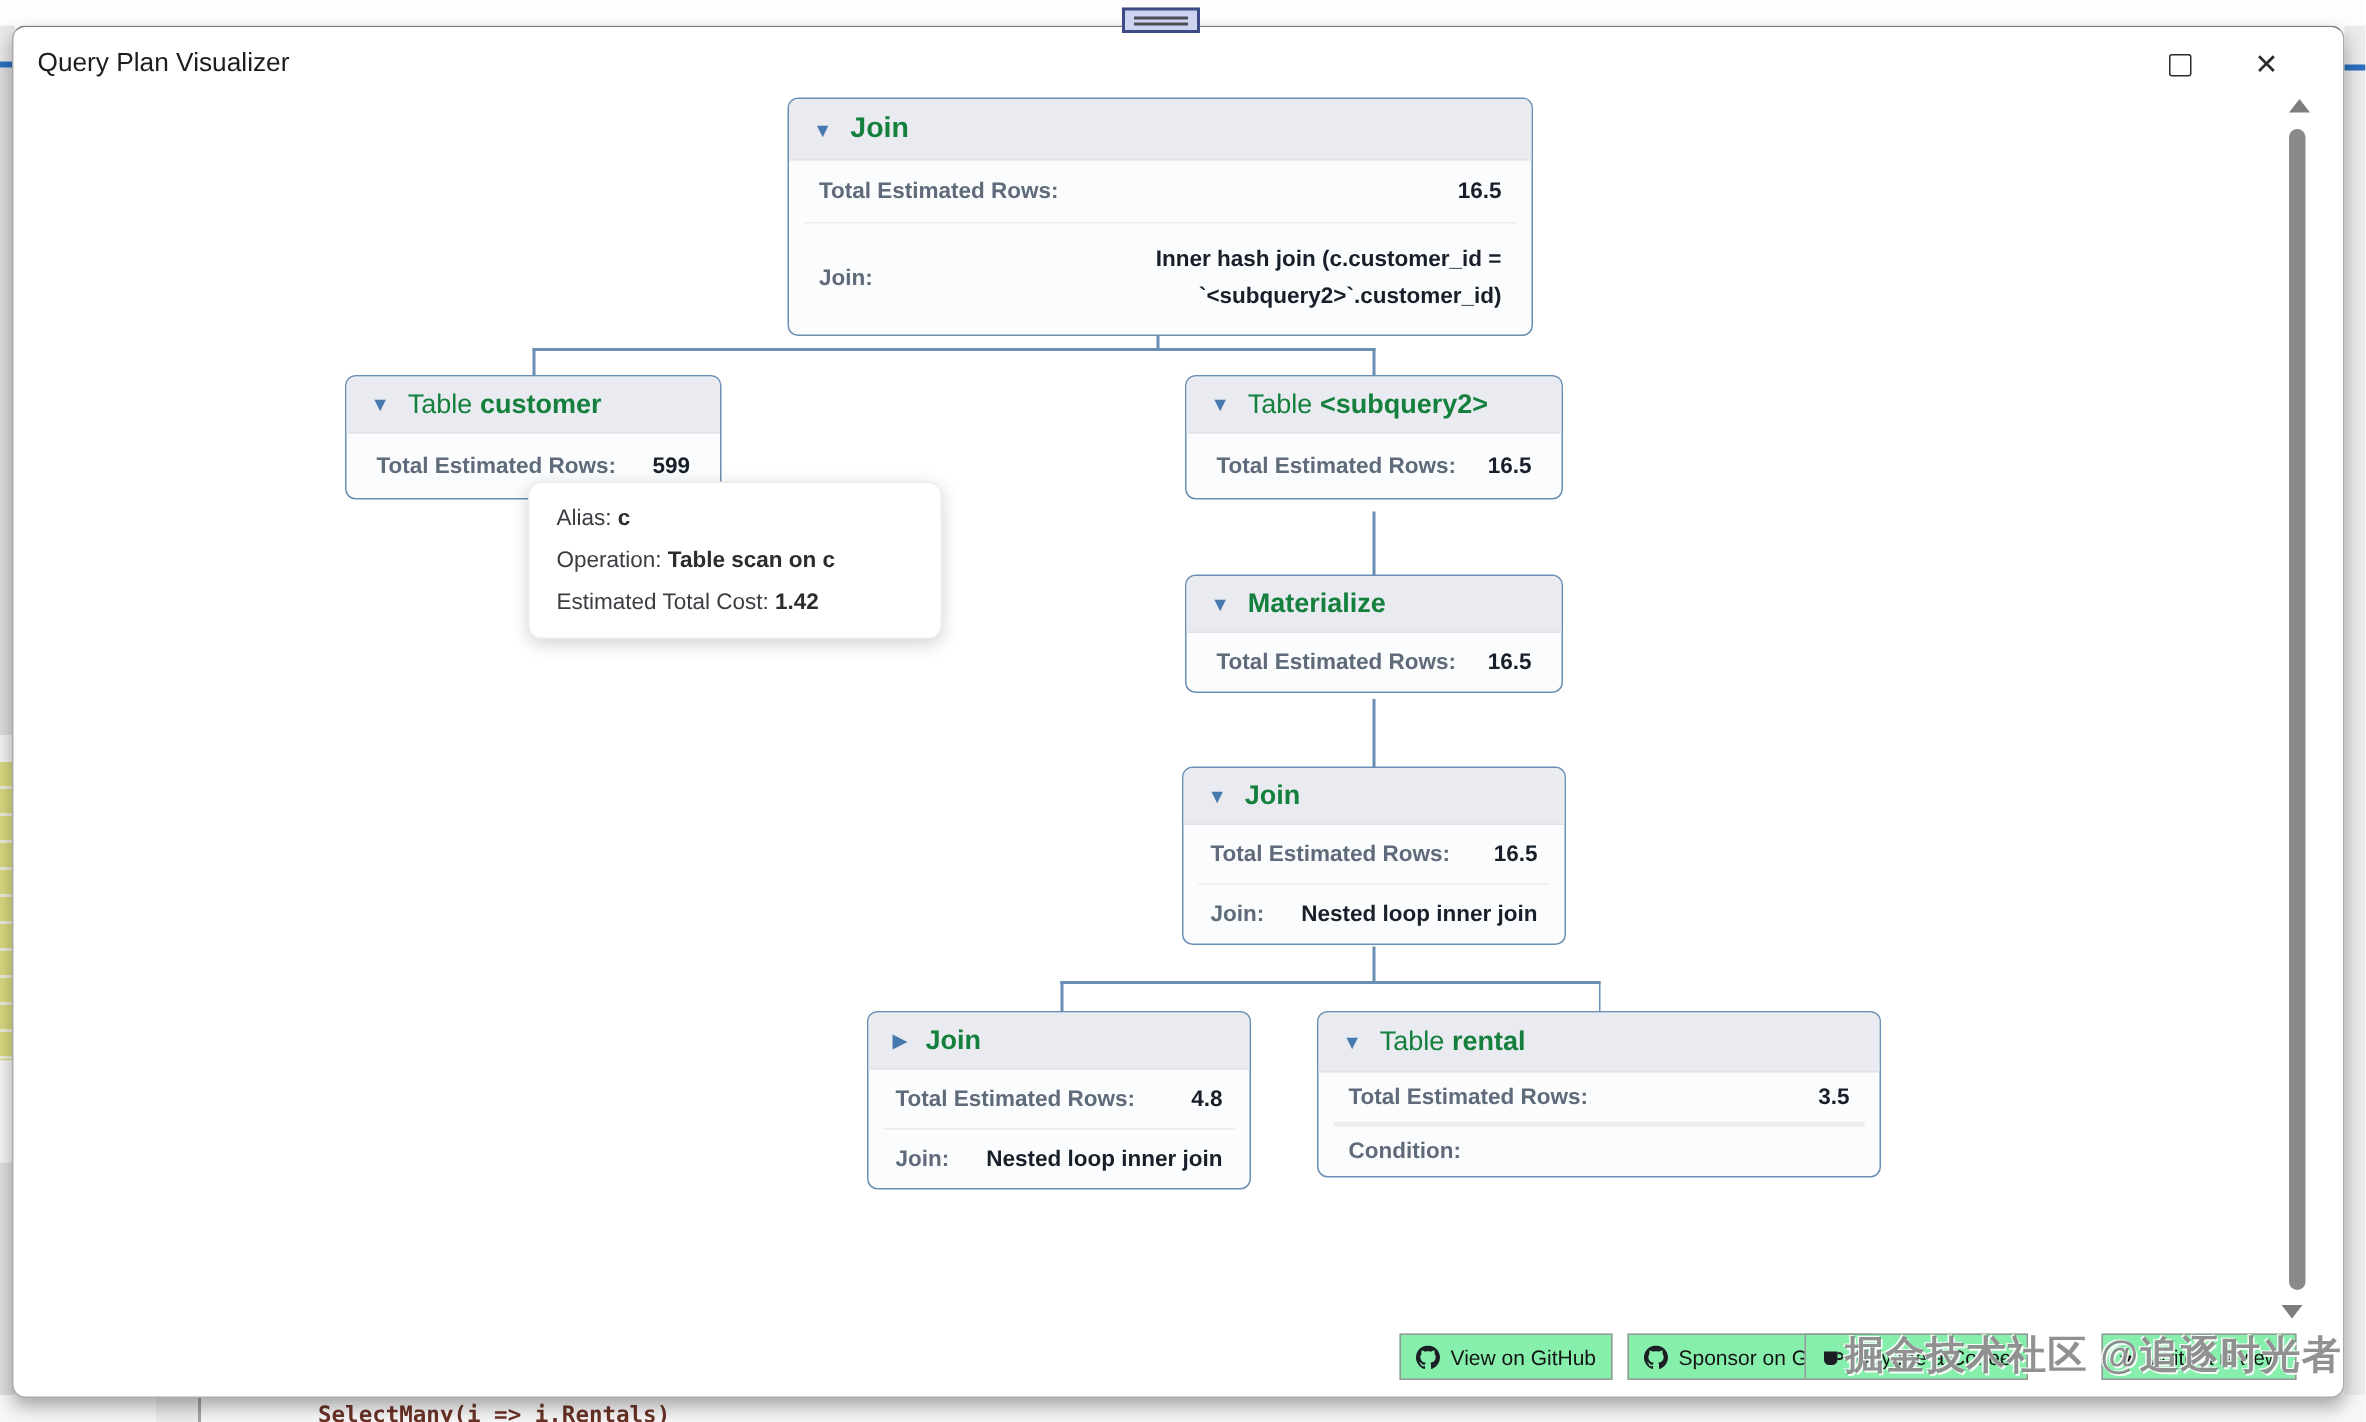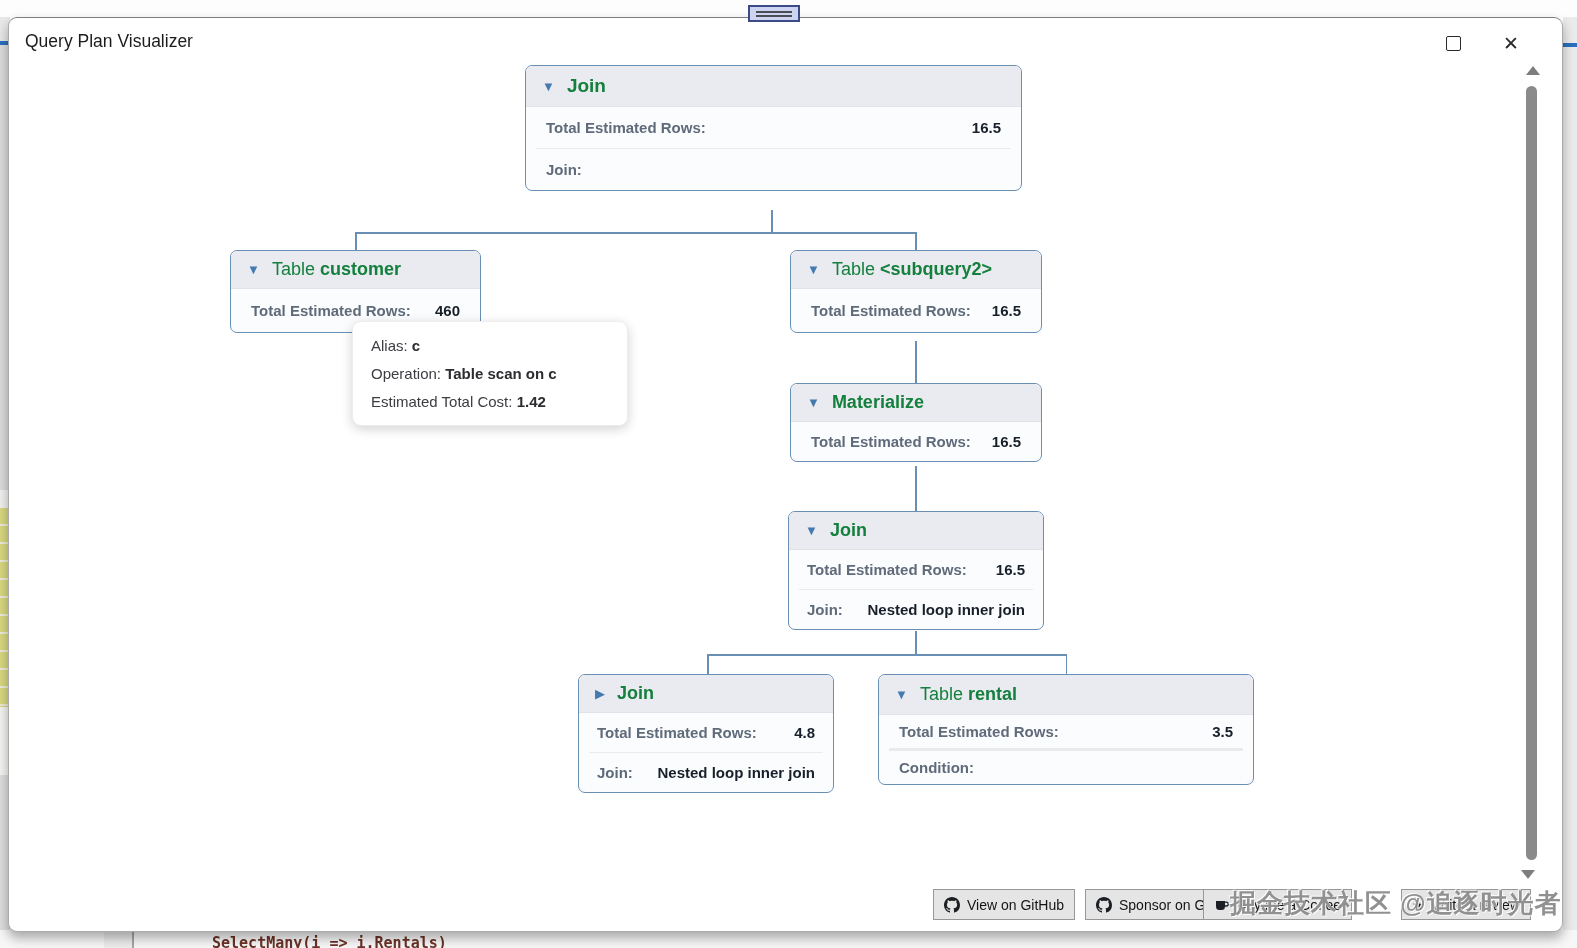--- a/index.html
+++ b/index.html
@@ -104,21 +104,21 @@
     left:352px;top:321px;width:238px;background:#ffffff;border:1px solid #ededed;
     border-radius:9px;box-shadow:0 3px 12px rgba(0,0,0,0.18);z-index:6;
     padding:15px 18px;display:flex;flex-direction:column;gap:11px;font-size:15px;
   }
   .tt-row{white-space:nowrap;color:#3c3c42;}
   .tt-row b{color:#2c2c31;}
 
   
   .f-btn{
     top:889px;height:31px;display:inline-flex;align-items:center;gap:7px;
-    padding:0 10px;background:#e5e5e5;border:1px solid #979797;color:#141414;
+    padding:0 10px;background:#86efac;border:1px solid #979797;color:#141414;
     font-size:14px;font-family:"Liberation Sans",sans-serif;z-index:5;box-sizing:border-box;cursor:pointer;
   }
   .f-btn svg{flex:0 0 auto;}
   .b-view{left:933px;}
   .b-sponsor{left:1085px;}
   .b-coffee{left:1203px;}
   .b-review{left:1401px;}
   .star{font-size:14px;line-height:1;}
   .watermark{
     left:1230px;top:886px;z-index:6;font-size:26px;font-weight:bold;letter-spacing:1px;
@@ -178,31 +178,32 @@
     <span class="tri">▼</span>
     <span class="node-title">Join</span>
   </div>
   <div class="row">
     <span class="lbl">Total Estimated Rows:</span>
     <span class="val">16.5</span>
   </div>
   <div class="sep"></div>
   <div class="row">
     <span class="lbl">Join:</span>
+    <span class="val val-wide">Inner hash join (c.customer_id = `&lt;subquery2&gt;`.customer_id)</span>
   </div>
 </div>
 
 <div class="abs node n-customer">
   <div class="node-header">
     <span class="tri">▼</span>
     <span class="node-title"><span class="t-type">Table</span> <span class="t-name">customer</span></span>
   </div>
   <div class="row">
     <span class="lbl">Total Estimated Rows:</span>
-    <span class="val">460</span>
+    <span class="val">599</span>
   </div>
 </div>
 
 <div class="abs node n-subquery2">
   <div class="node-header">
     <span class="tri">▼</span>
     <span class="node-title"><span class="t-type">Table</span> <span class="t-name">&lt;subquery2&gt;</span></span>
   </div>
   <div class="row">
     <span class="lbl">Total Estimated Rows:</span>

